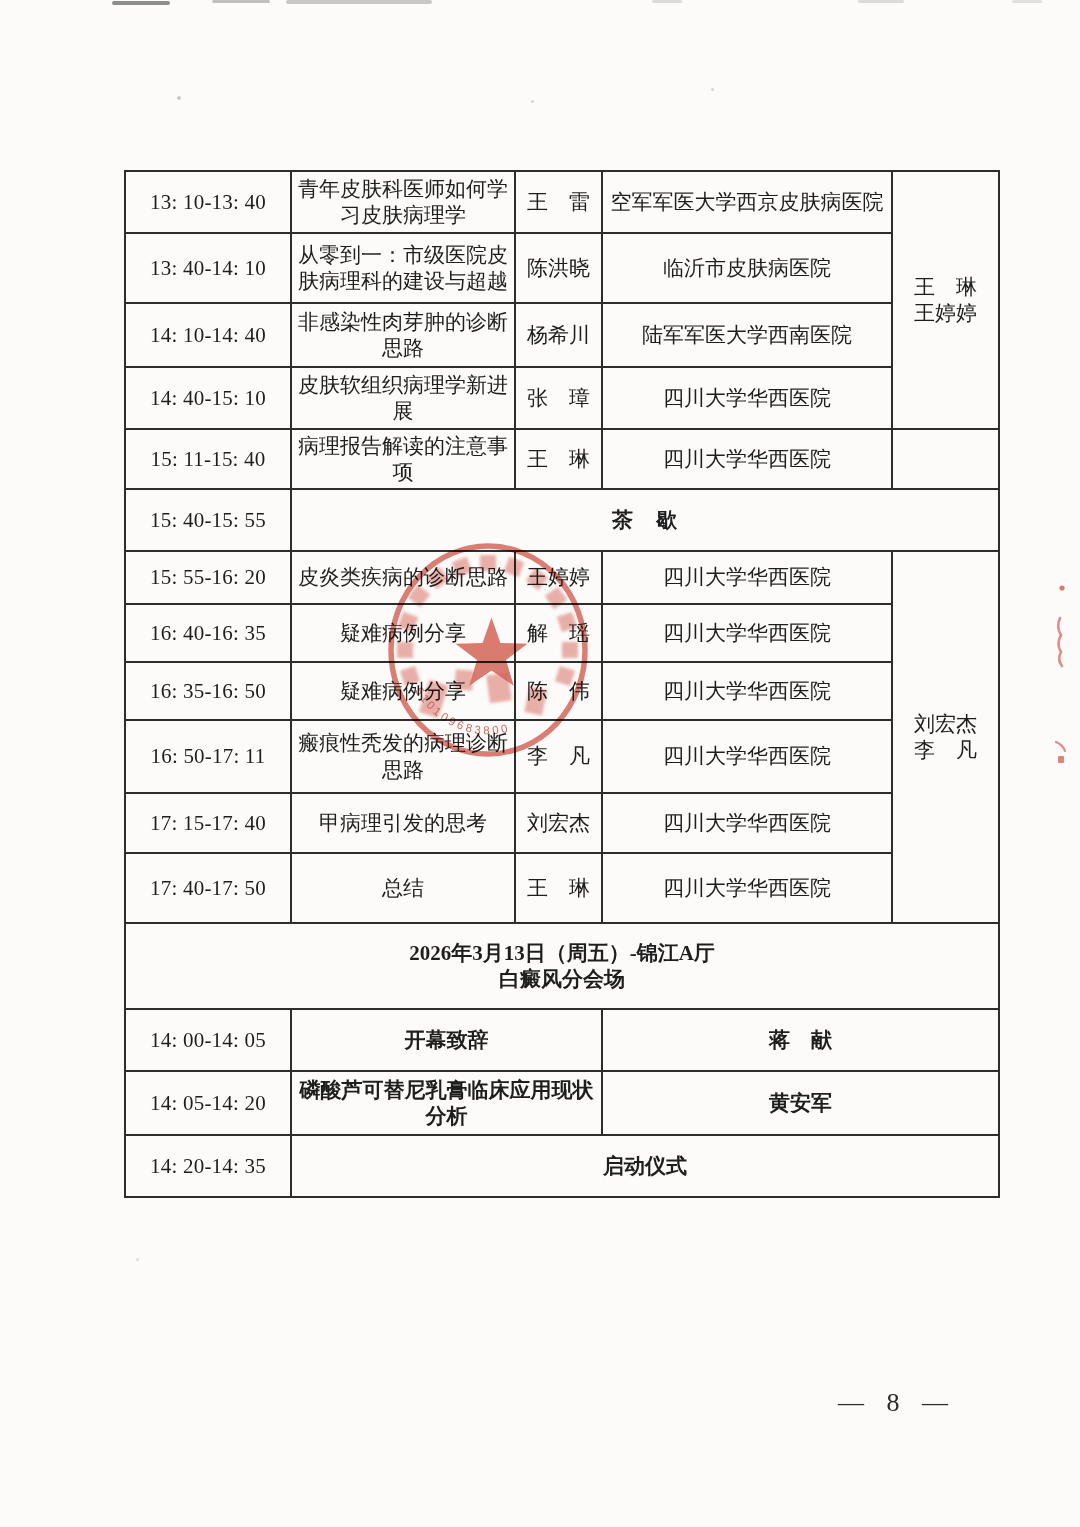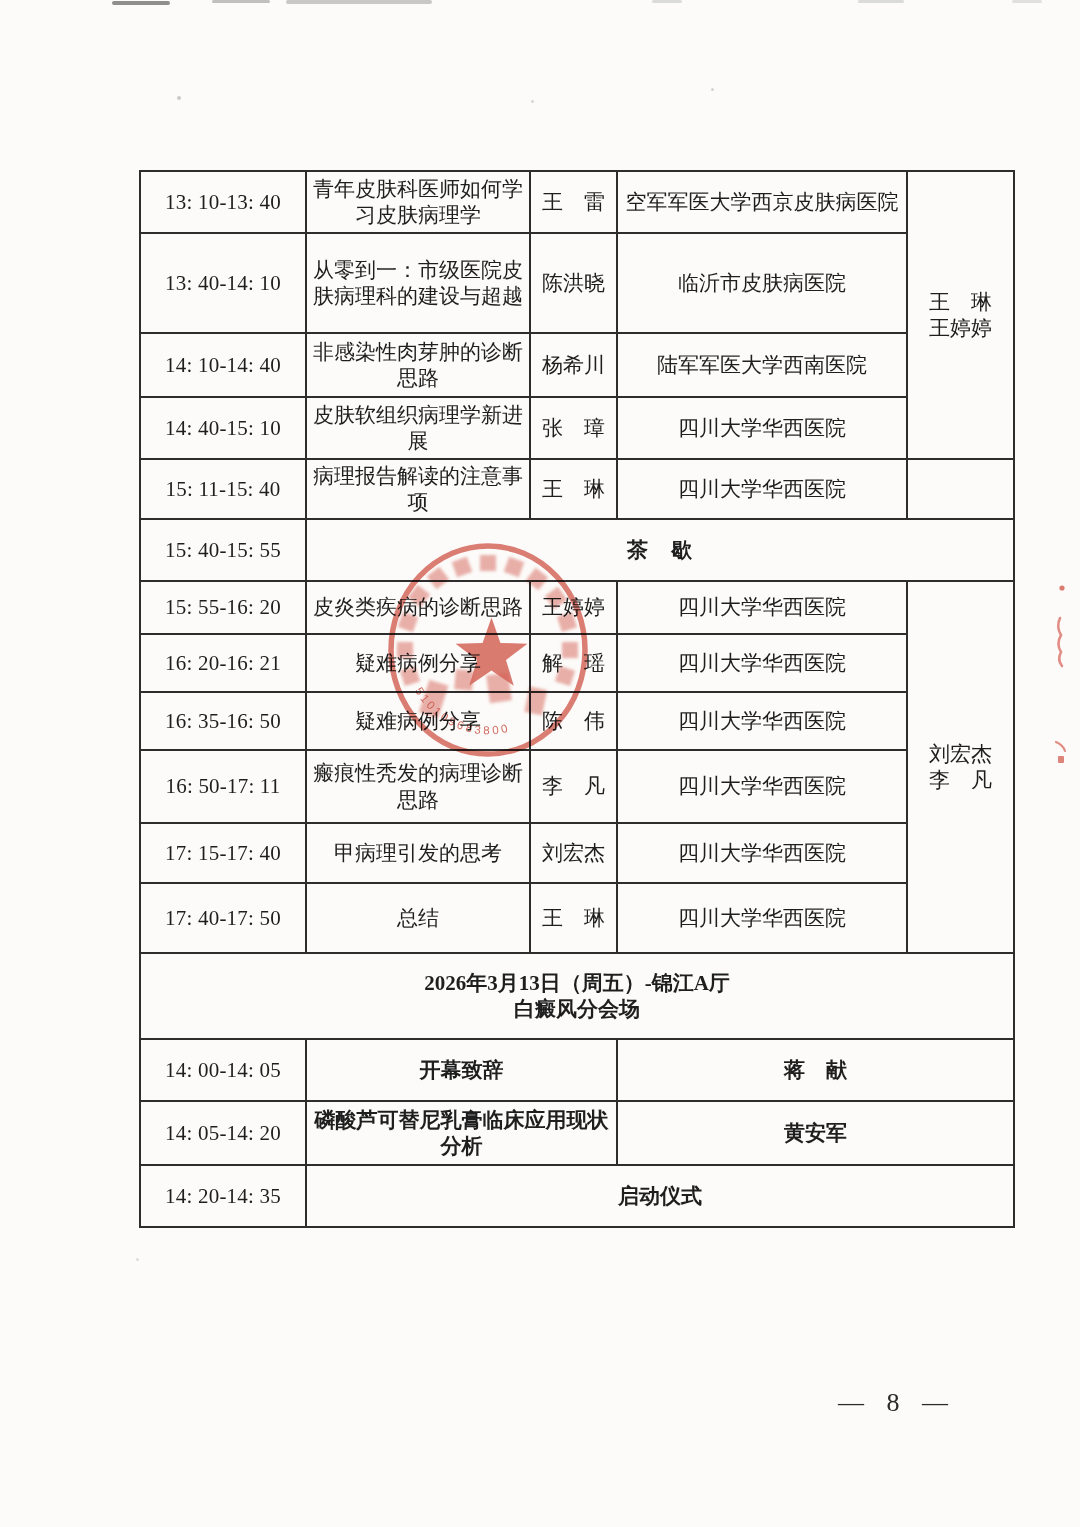--- a/index.html
+++ b/index.html
@@ -7,42 +7,42 @@
     position:relative;
     width:1080px;height:1527px;
     margin:0 auto;
     background:#fcfbf9;
     font-family:"Liberation Serif","DejaVu Serif",serif;
     color:#1e1e1e;
     overflow:hidden;
   }
   
   table.schedule{
-    position:absolute;left:139px;top:170px;
+    position:absolute;left:124px;top:170px;
     width:874px;
     border-collapse:collapse;table-layout:fixed;
     background:transparent;
     padding-left:35px;
   }
   table.schedule td{
     border:2px solid #2d2d2d;
     text-align:center;vertical-align:middle;
     font-size:21px;line-height:1.26;
     padding:0;
     word-break:break-all;
   }
   td.time{font-size:20px;letter-spacing:0.2px;white-space:nowrap;}
   td.title{padding:0 10px;}
   td.org{padding:0 12px;}
   td.speaker{padding:0 4px;}
   td.host{padding:0 8px;line-height:1.5;}
   td.host-top{vertical-align:top;padding-top:22px;}
   td.tea{font-weight:bold;font-size:22px;letter-spacing:1px;}
   td.section-header{font-weight:bold;font-size:22px;line-height:1.55;}
-  tr.hr1{height:62px} tr.hr2{height:100px} tr.hr3{height:64px} tr.hr4{height:62px}
+  tr.hr1{height:62px} tr.hr2{height:70px} tr.hr3{height:64px} tr.hr4{height:62px}
   tr.hr5{height:60px} tr.hr6{height:62px} tr.hr7{height:53px} tr.hr8{height:58px}
   tr.hr9{height:58px} tr.hr10{height:73px} tr.hr11{height:60px} tr.hr12{height:70px}
   tr.hrhdr{height:86px}
   tr.hr13{height:62px} tr.hr14{height:64px} tr.hr15{height:62px}
   .s2{font-weight:bold;font-size:22px;}
   
   .seal{
     position:absolute;left:378px;top:538px;width:222px;height:230px;
     mix-blend-mode:multiply;opacity:.88;pointer-events:none;
   }
@@ -125,21 +125,21 @@
       <td class="time">15: 55-16: 20</td>
       <td class="title">皮炎类疾病的诊断思路</td>
       <td class="speaker">王婷婷</td>
       <td class="org">四川大学华西医院</td>
       <td class="host" rowspan="6">
         <div>刘宏杰</div>
         <div>李　凡</div>
       </td>
     </tr>
     <tr class="hr8">
-      <td class="time">16: 20-16: 21</td>
+      <td class="time">16: 40-16: 35</td>
       <td class="title">疑难病例分享</td>
       <td class="speaker">解　瑶</td>
       <td class="org">四川大学华西医院</td>
     </tr>
     <tr class="hr9">
       <td class="time">16: 35-16: 50</td>
       <td class="title">疑难病例分享</td>
       <td class="speaker">陈　伟</td>
       <td class="org">四川大学华西医院</td>
     </tr>

